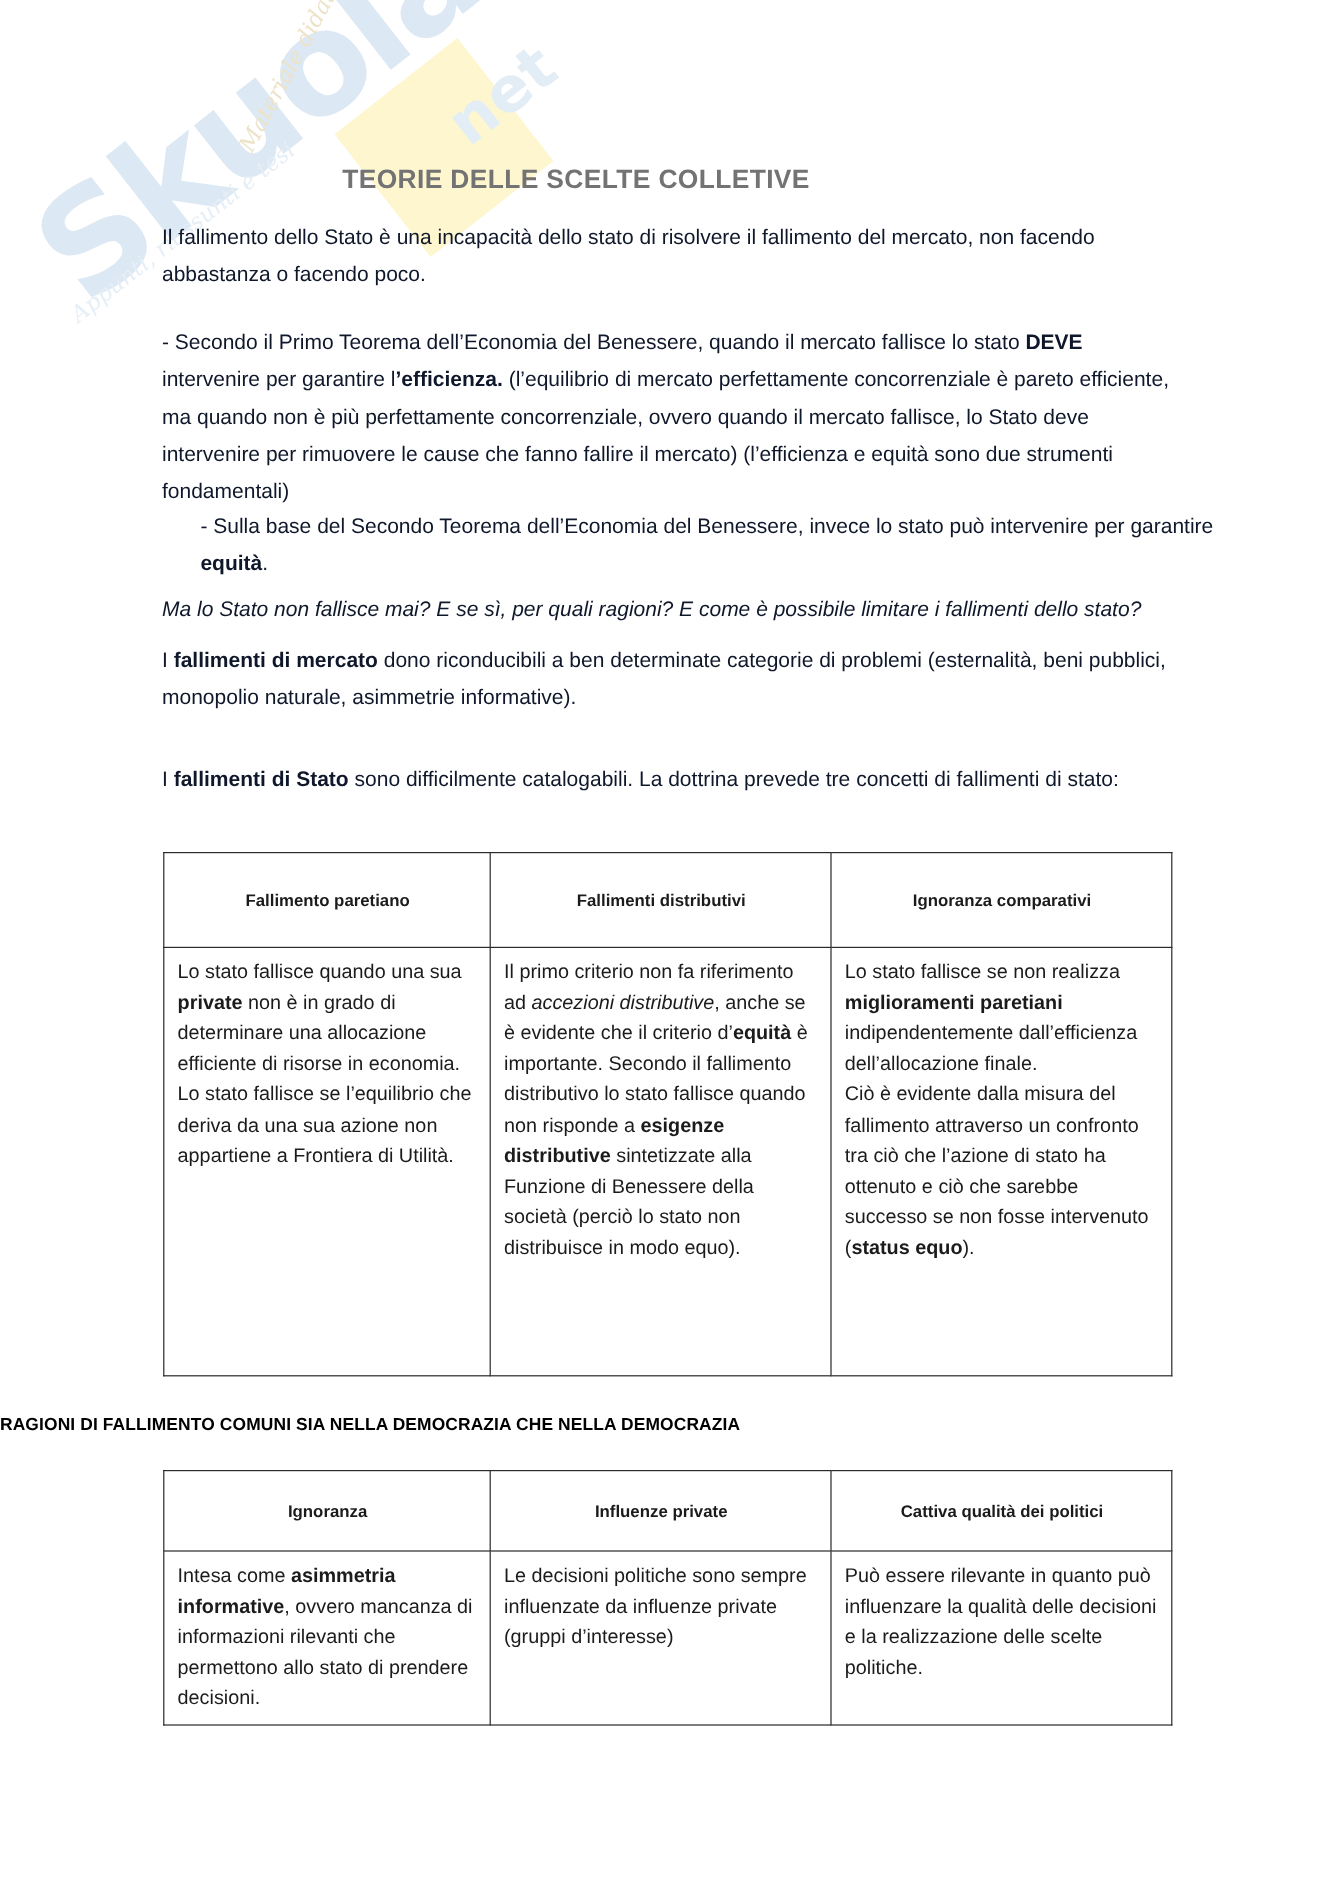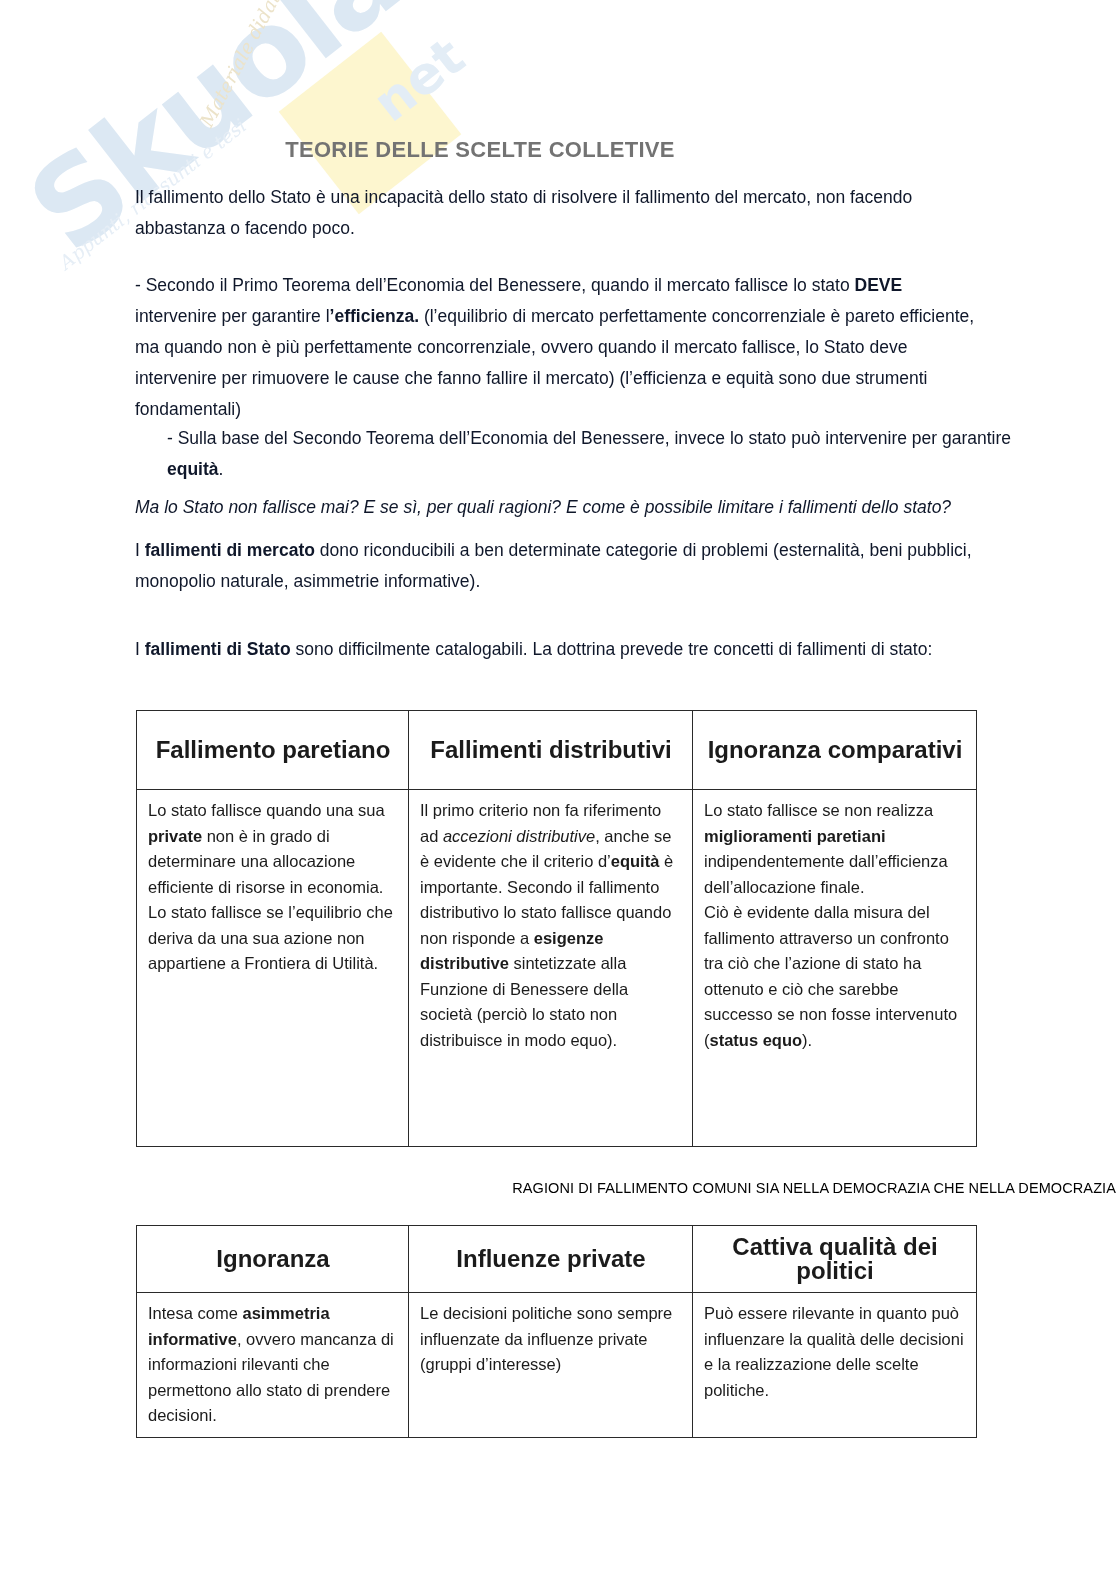--- a/index.html
+++ b/index.html
@@ -120,23 +120,23 @@
   .p3 { top: 423px; margin-left: 32px; }
   .p4 { top: 492px; text-align: left; font-style: italic; }
   .p5 { top: 535px; }
   .p6 { top: 634px; }
 
   .center-head {
     position: absolute;
     left: 0;
     top: 1180px;
     width: 1116px;
-    text-align: right;
+    text-align: left;
     font-size: 14.5px;
-    font-weight: 400;
+    font-weight: 700;
     letter-spacing: 0.1px;
     color: #000;
   }
 
   
   table.grid {
     position: absolute;
     border-collapse: collapse;
     table-layout: fixed;
     background: transparent;
@@ -147,21 +147,21 @@
     padding: 8px 10px 8px 11px;
     font-size: 16.5px;
     line-height: 25.5px;
     color: #1b1b1b;
     font-weight: 400;
     text-align: left;
   }
   table.grid th {
     text-align: center;
     vertical-align: middle;
-    font-size: 24px;
+    font-size: 14px;
     font-weight: 700;
     line-height: 24px;
   }
   table.grid b { font-weight: 700; }
   table.grid i { font-style: italic; }
 
   #table-one {
     left: 136px;
     top: 710px;
     width: 840px;

